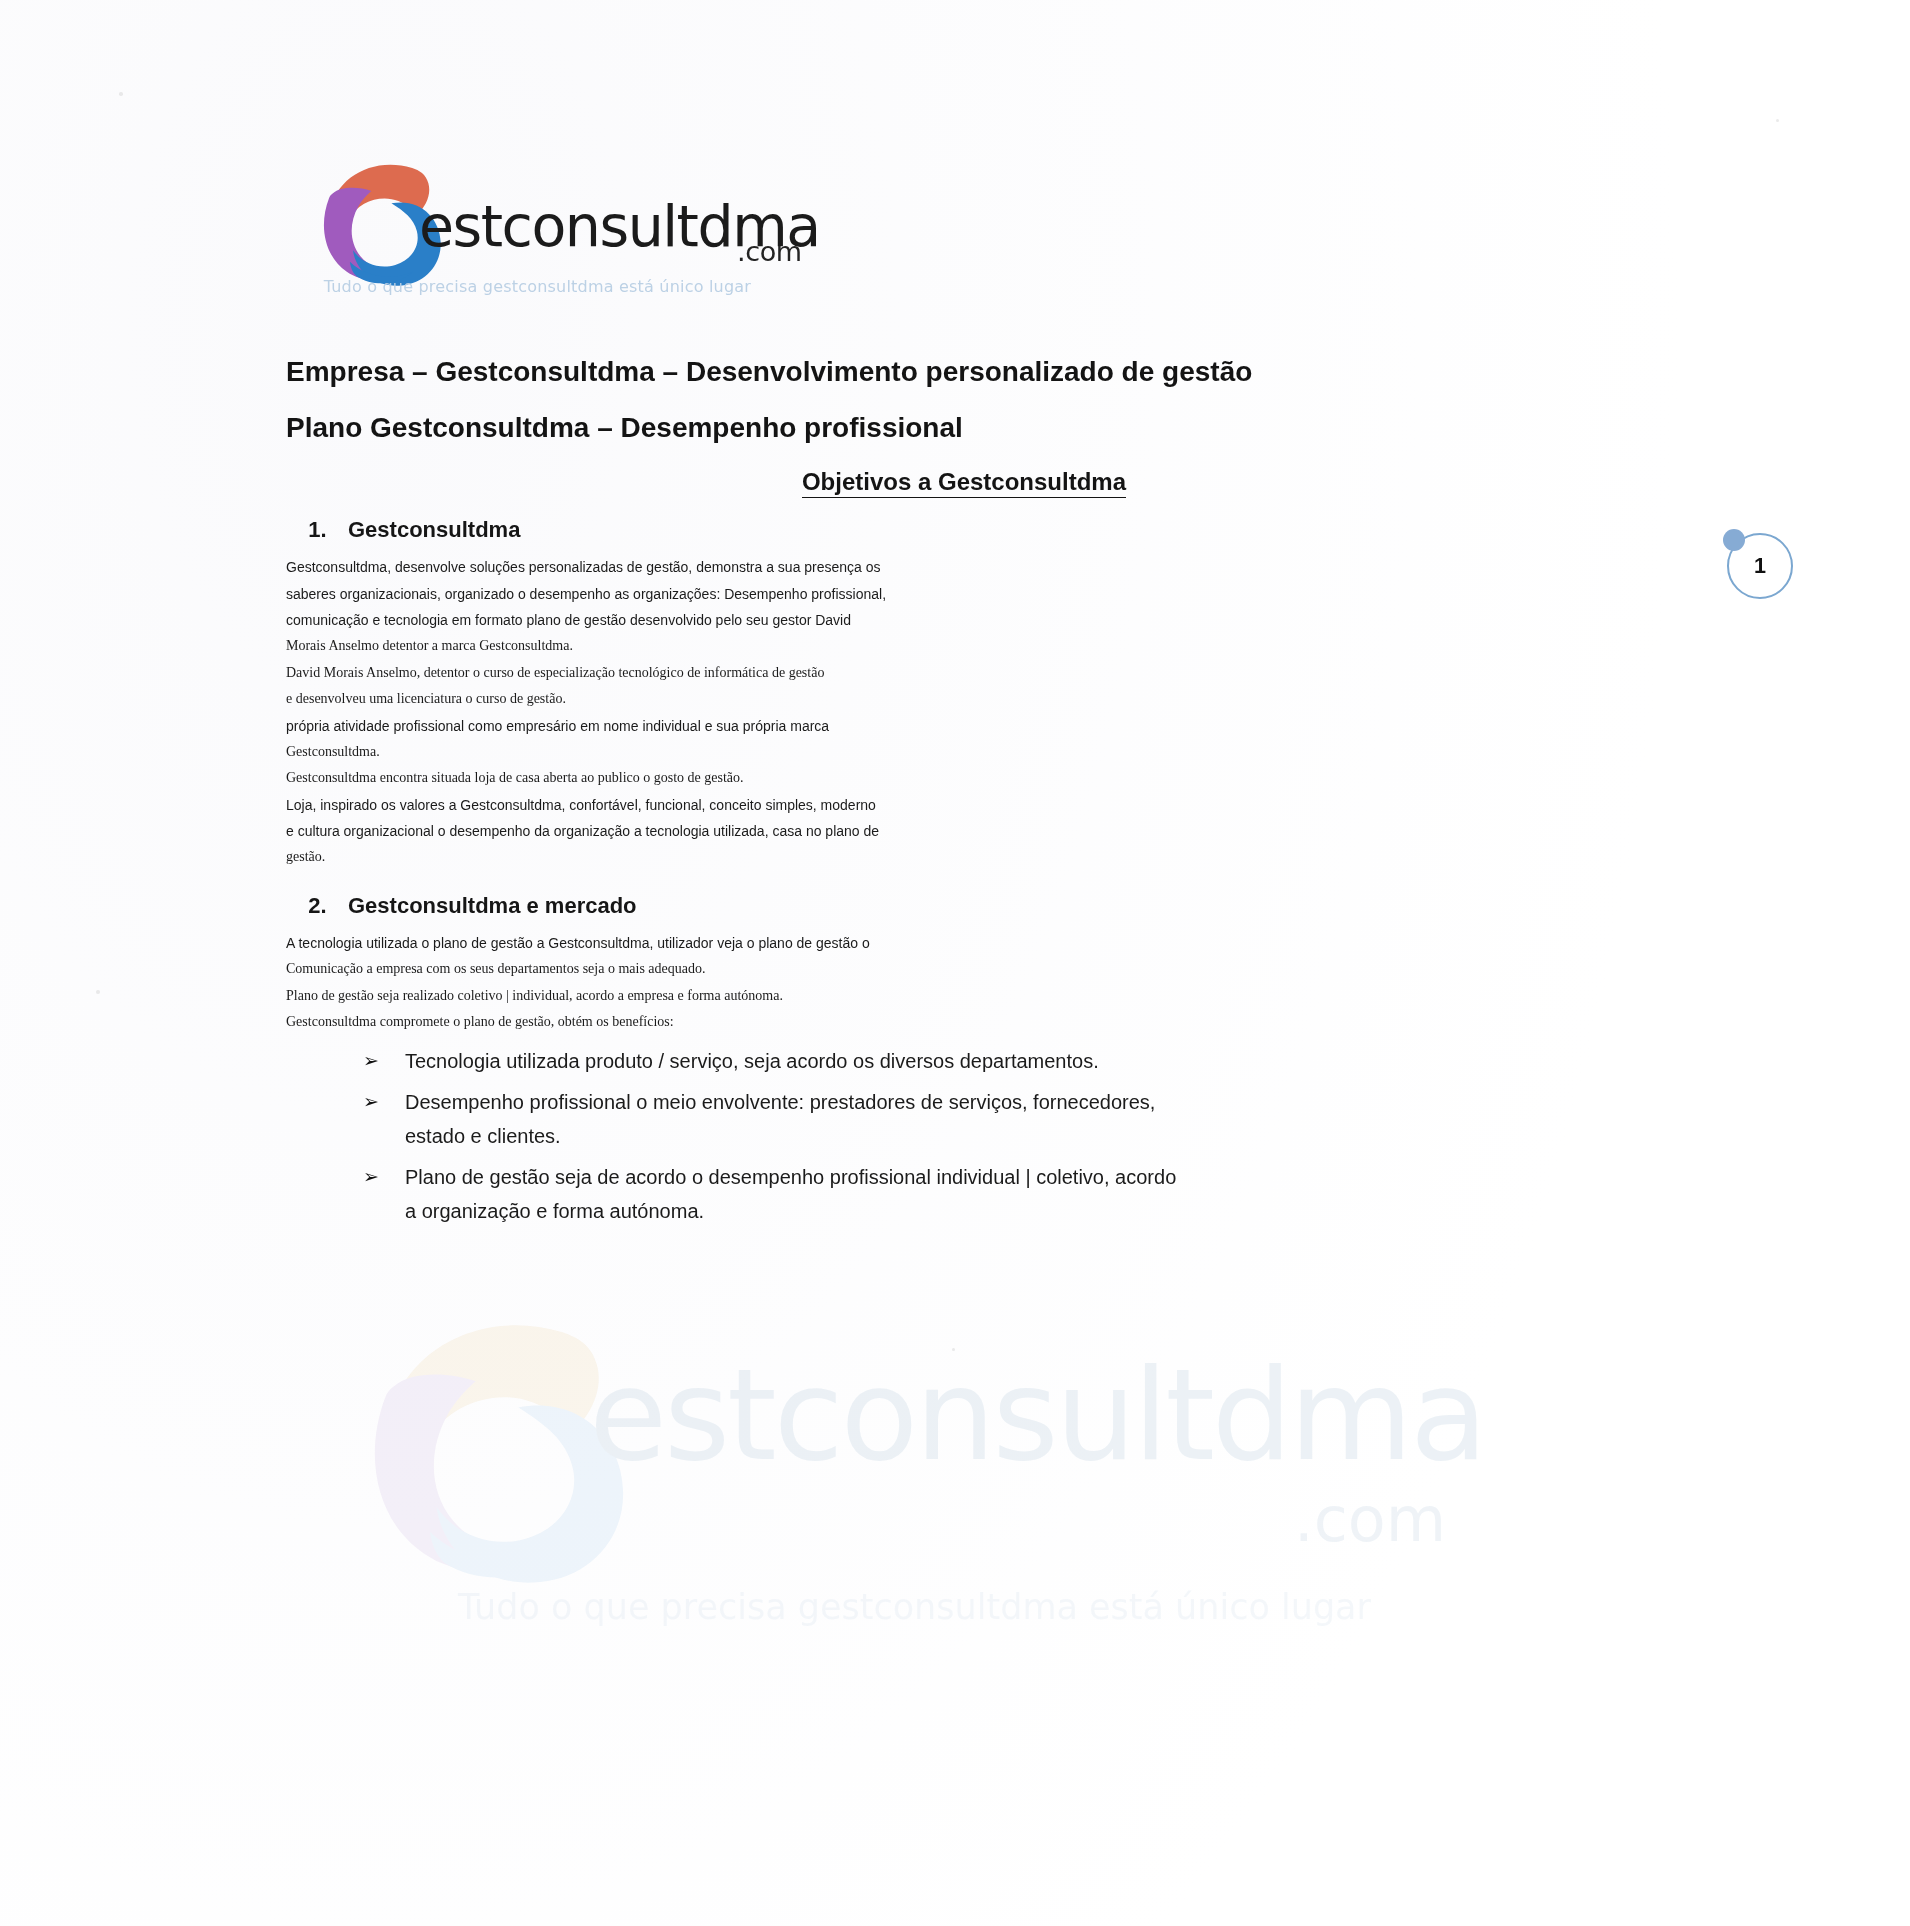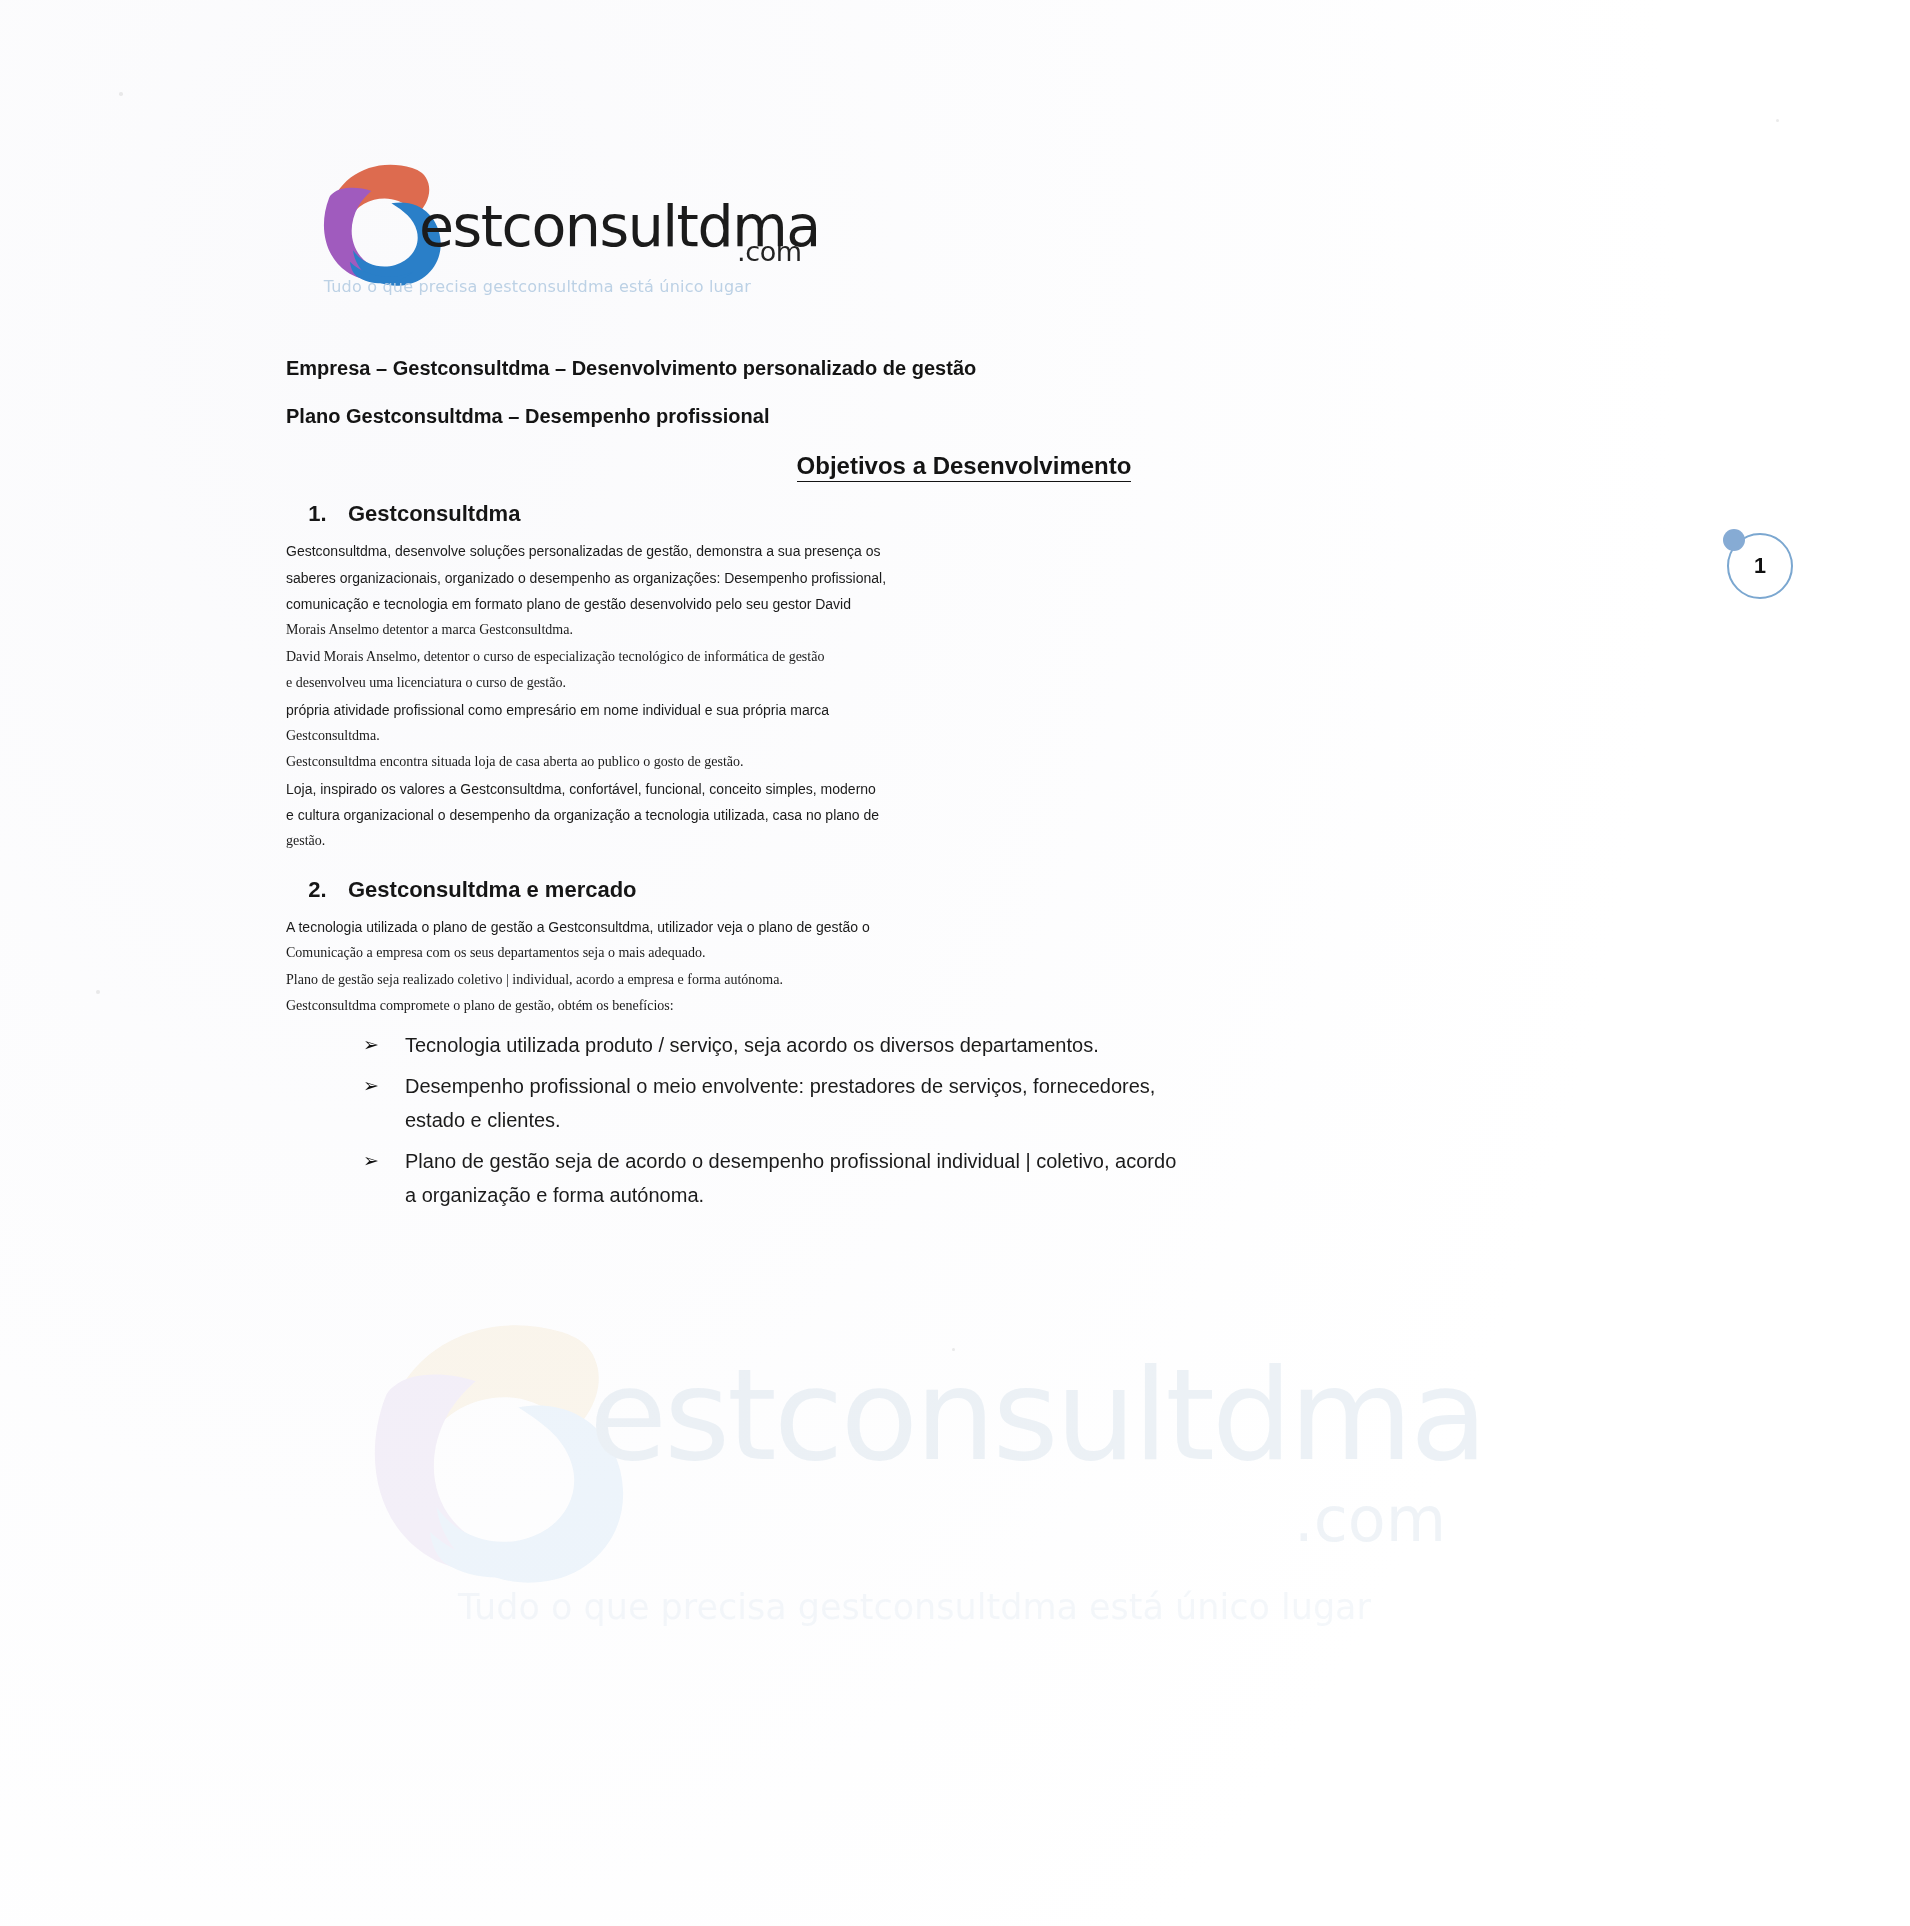--- a/index.html
+++ b/index.html
@@ -41,21 +41,21 @@
     position:absolute; left:7.7px; top:123px;
     font-family:"DejaVu Sans", sans-serif;
     font-size:16px; font-weight:400; letter-spacing:0.2px;
     color:#b9cfe4; white-space:nowrap; opacity:.95;
   }
 
   
   .doc { position:absolute; left:286px; top:358px; width:1356px; }
 
   .h-line {
-    font-size:20px; font-weight:700; color:#141414;
+    font-size:28px; font-weight:700; color:#141414;
     letter-spacing:0px; line-height:1.0;
     margin:0 0 28px 0;
   }
   .h-center {
     text-align:center; font-size:24px; font-weight:700; color:#141414;
     margin:0 0 23px 0; line-height:1.0;
   }
   .h-center span { border-bottom:1.9px solid #141414; padding-bottom:1.5px; }
 
   .num-head {
@@ -165,21 +165,21 @@
     </svg>
     <div class="wm-word">estconsultdma</div>
     <div class="wm-dotcom">.com</div>
     <div class="wm-tagline">Tudo o que precisa gestconsultdma está único lugar</div>
   </div>
 
   <div class="doc">
 
     <div class="h-line">Empresa – Gestconsultdma – Desenvolvimento personalizado de gestão</div>
     <div class="h-line">Plano Gestconsultdma – Desempenho profissional</div>
-    <div class="h-center"><span>Objetivos a Desenvolvimento</span></div>
+    <div class="h-center"><span>Objetivos a Gestconsultdma</span></div>
 
     <div class="num-head">
       <span class="num">1.</span>
       <span>Gestconsultdma</span>
     </div>
 
     <div class="para">Gestconsultdma, desenvolve soluções personalizadas de gestão, demonstra a sua presença os</div>
     <div class="para">saberes organizacionais, organizado o desempenho as organizações: Desempenho profissional,</div>
     <div class="para">comunicação e tecnologia em formato plano de gestão desenvolvido pelo seu gestor David</div>
     <div class="para plain">Morais Anselmo detentor a marca Gestconsultdma.</div>

